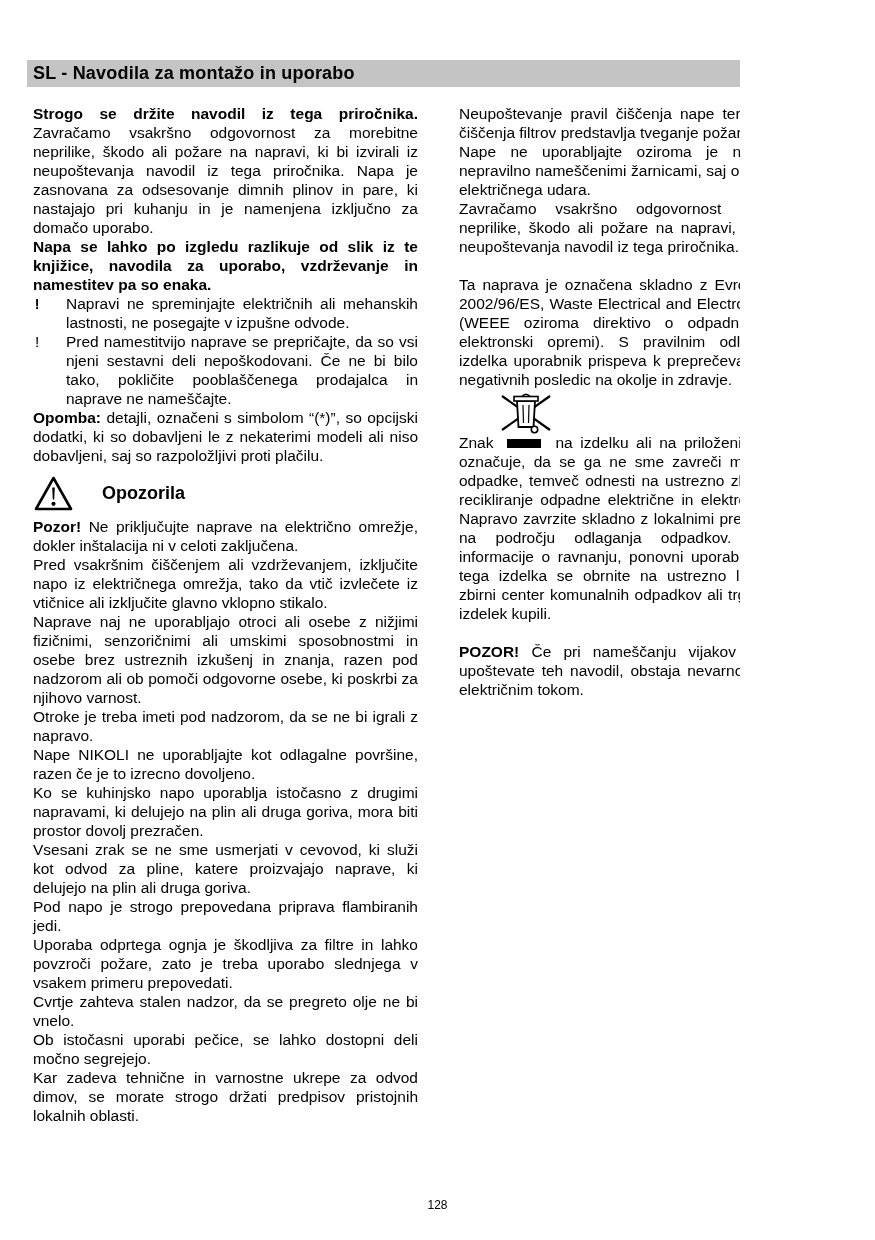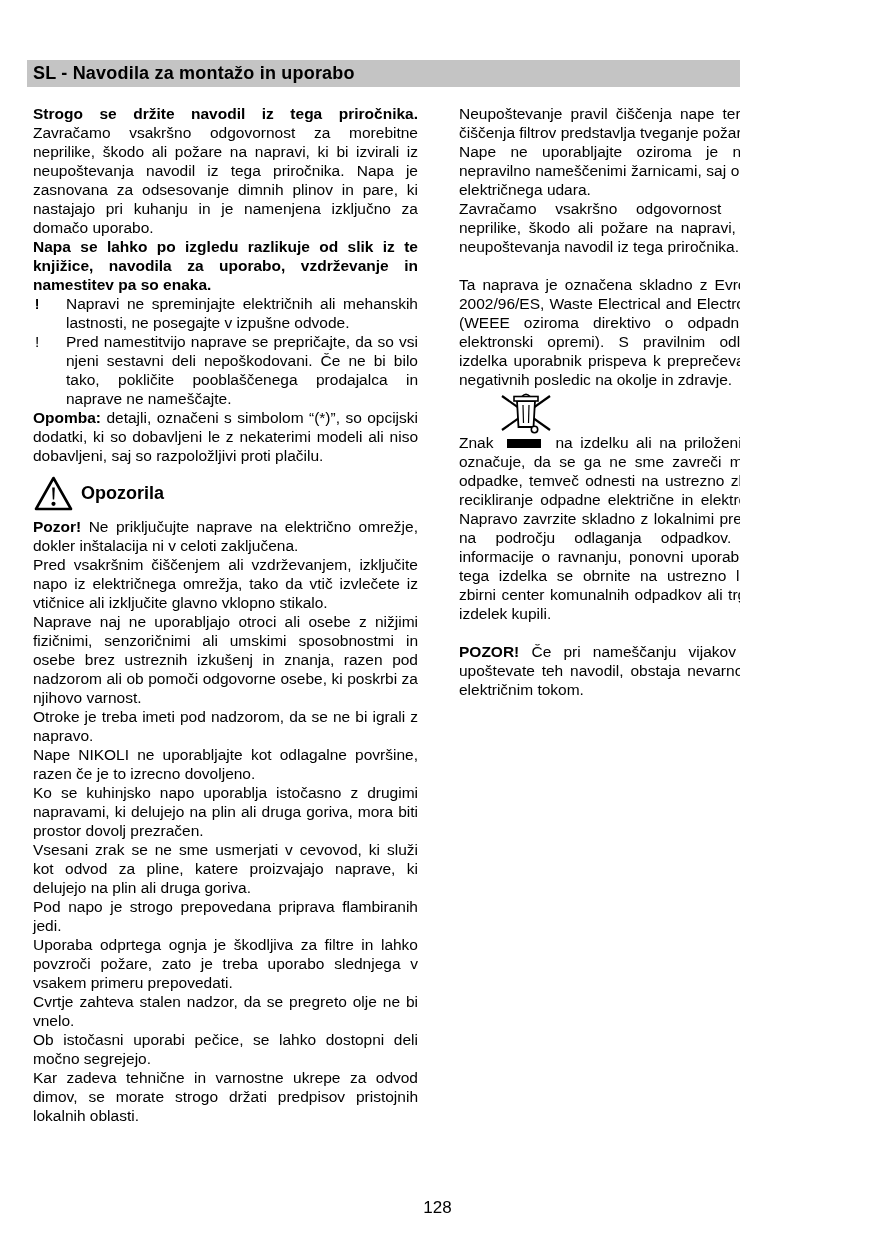--- a/index.html
+++ b/index.html
@@ -48,21 +48,21 @@
     box-sizing: border-box;
   }
   .bullet .bullet-mark {
     position: absolute;
     left: 2px;
     top: 0;
   }
   .warn-heading {
     display: flex;
     align-items: center;
-    gap: 7px;
+    gap: 28px;
     margin-top: 10px;
     margin-bottom: 5px;
     text-align: left;
   }
   .warn-heading .warn-title {
     font-weight: bold;
     font-size: 18px;
   }
   .warn-tri-svg { display: block; }
   .weee-wrap {
@@ -77,21 +77,21 @@
     height: 9px;
     background: #000000;
     margin: 0 14px;
   }
   .page-number {
     position: absolute;
     left: 0;
     top: 1198px;
     width: 875px;
     text-align: center;
-    font-size: 17px;
+    font-size: 12px;
   }
 </style>
 </head>
 <body>
 
 <div class="page">
 
   <div class="header-bar">
     <span class="header-text">SL - Navodila za montažo in uporabo</span>
   </div>

